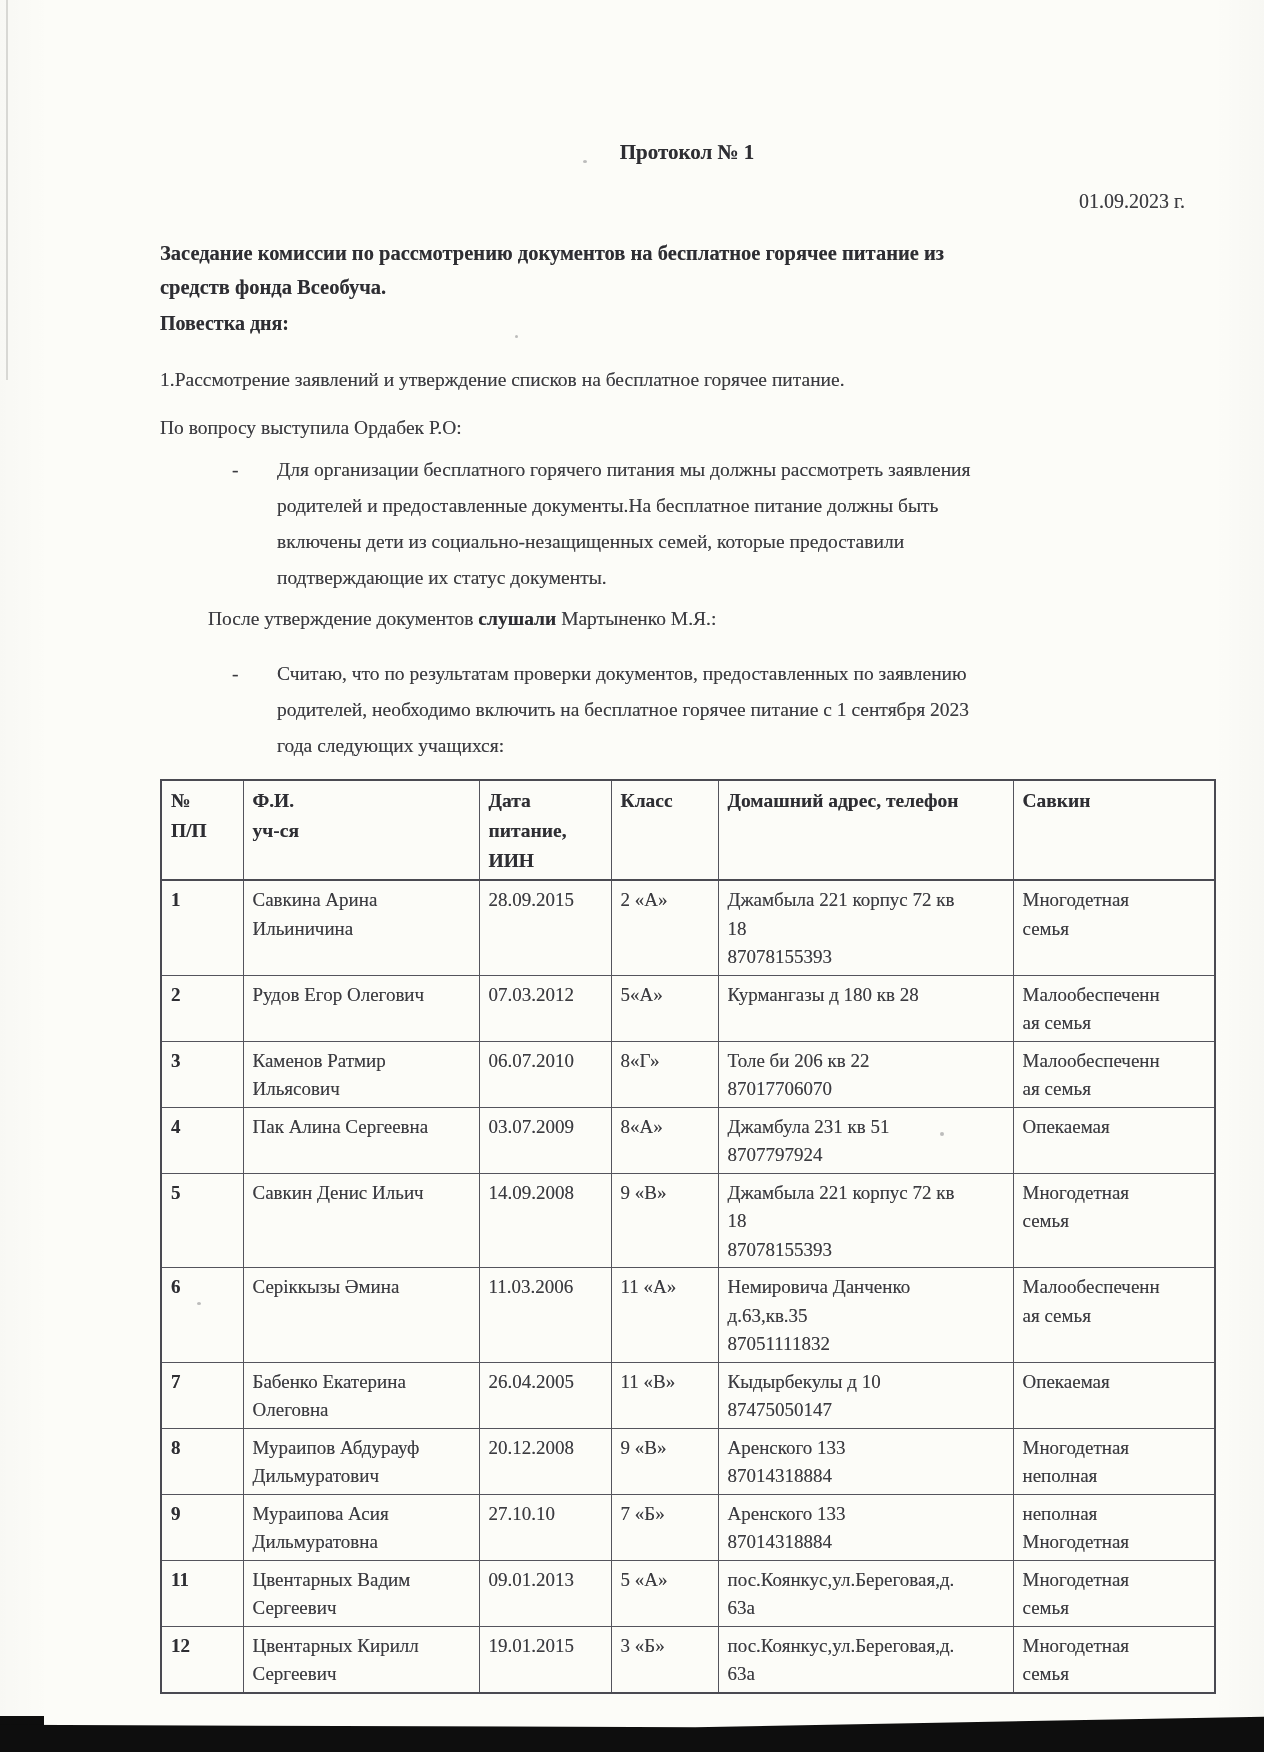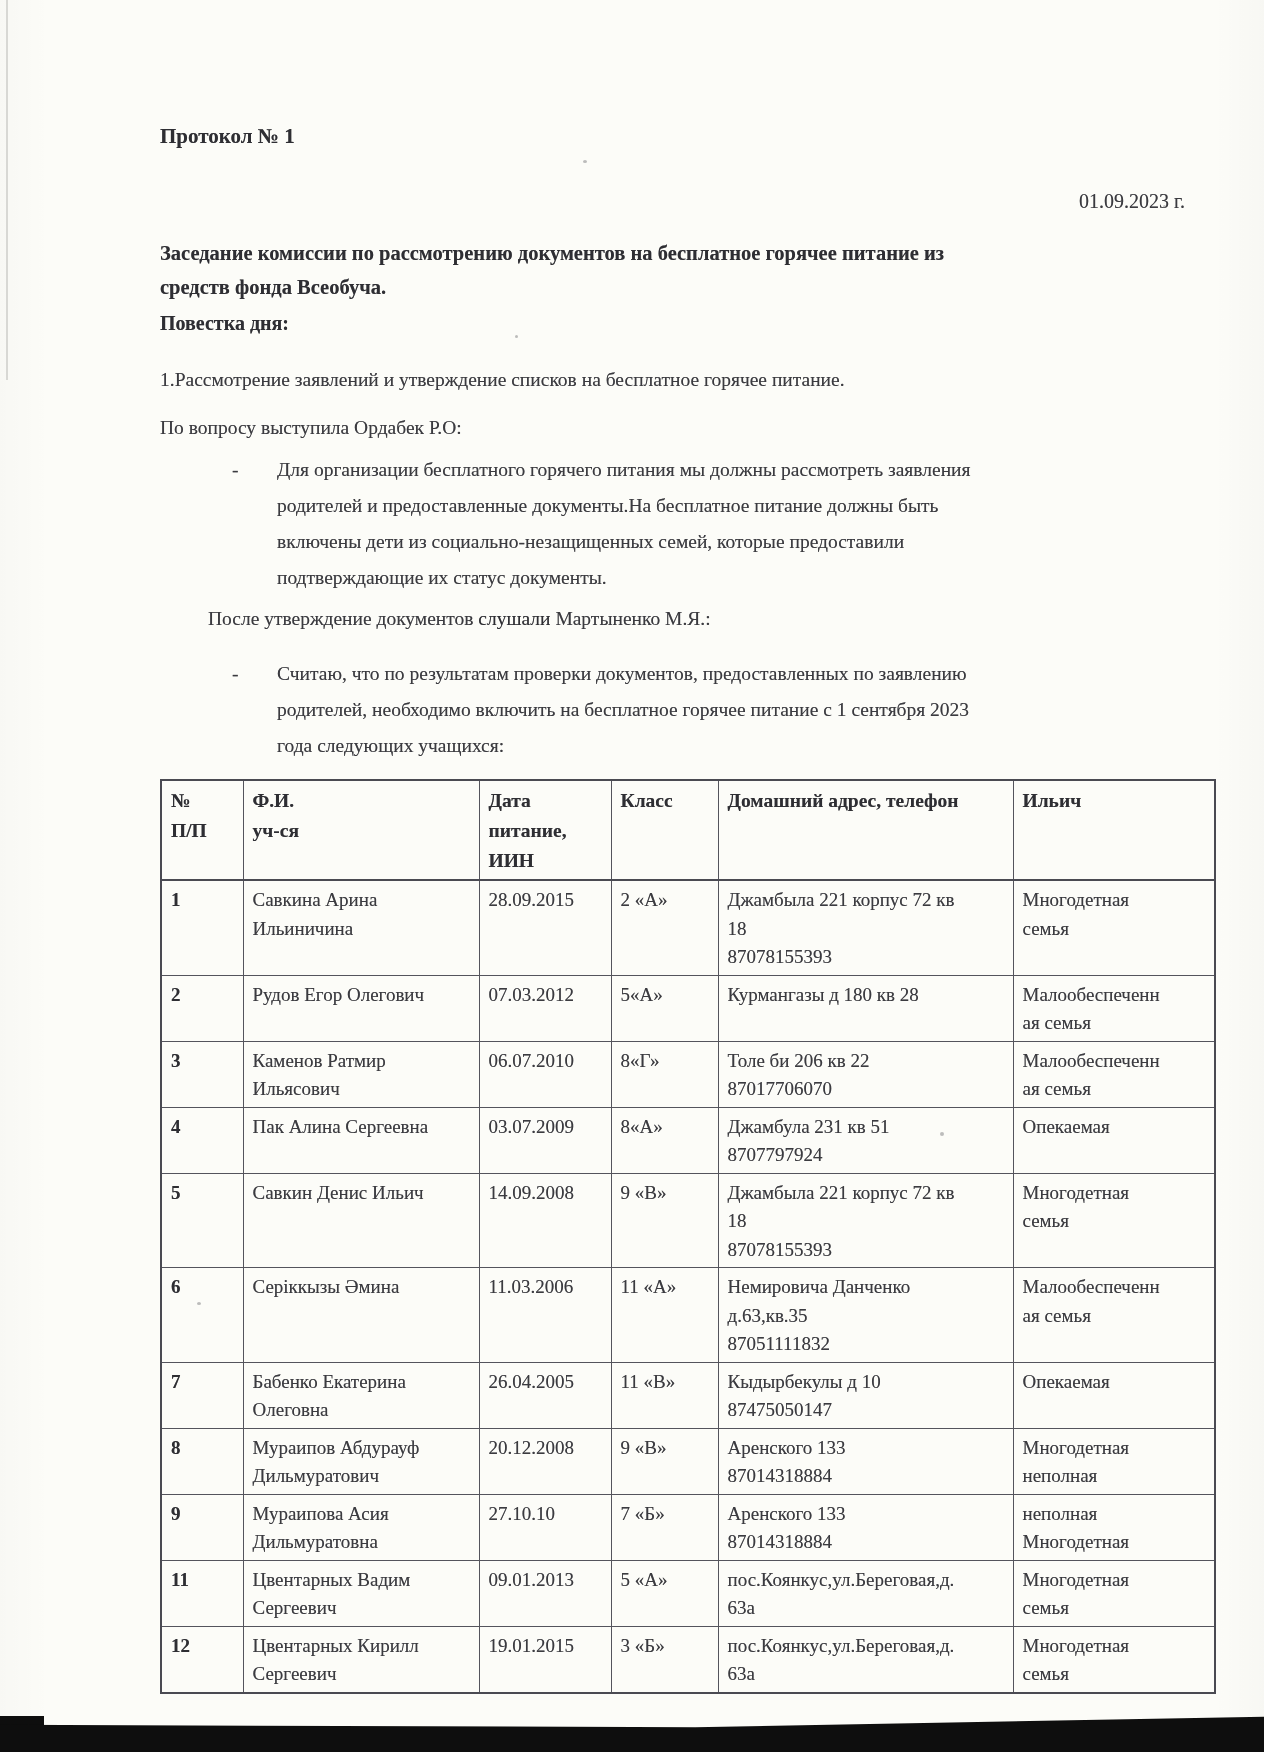--- a/index.html
+++ b/index.html
@@ -10,22 +10,22 @@
     background:
       linear-gradient(90deg, rgba(0,0,0,0.015) 0%, rgba(0,0,0,0) 4%, rgba(0,0,0,0) 96%, rgba(0,0,0,0.02) 100%),
       #fcfcf8;
     overflow:hidden;
     font-family:"Liberation Serif","DejaVu Serif",serif;
     color:#3b3b40;
     text-shadow:0 0 0.6px rgba(61,61,66,0.5);
   }
   .abs{position:absolute;}
   .title{
-    top:124px;left:160px;width:1054px;
-    font-weight:bold;font-size:21px;color:#2e2e33;
+    top:140px;left:160px;width:1054px;
+    text-align:center;font-weight:bold;font-size:21px;color:#2e2e33;
   }
   .date{
     top:190px;left:160px;width:1025px;
     text-align:right;font-size:20px;
   }
   .heading{
     top:236px;left:160px;width:1054px;
     font-weight:bold;font-size:20.5px;line-height:34px;color:#2e2e33;
     white-space:pre-line;
   }
@@ -35,21 +35,21 @@
   }
   .para{font-size:19.5px;line-height:36px;white-space:pre-line;}
   .item1{top:362px;left:160px;width:1000px;}
   .vopros{top:410px;left:160px;width:1000px;}
   .bullet{left:232px;width:960px;display:flex;}
   .bullet .dash{width:45px;flex:0 0 45px;font-size:19.5px;line-height:36px;}
   .bullet .btext{flex:1;}
   .bullet1{top:452px;}
   .bullet2{top:656px;}
   .slushali{top:608px;left:208px;width:1000px;font-size:19.5px;}
-  .slushali .b{font-weight:normal;color:#2e2e33;}
+  .slushali .b{font-weight:bold;color:#2e2e33;}
 
   table.students{
     position:absolute;top:779px;left:160px;
     width:1054px;
     border-collapse:collapse;
     table-layout:fixed;
     font-size:19px;
   }
   table.students td, table.students th{
     border:1.5px solid #54545c;
@@ -129,21 +129,21 @@
       <tr>
         <th>№
 П/П</th>
         <th>Ф.И.
 уч-ся</th>
         <th>Дата
 питание,
 ИИН</th>
         <th>Класс</th>
         <th>Домашний адрес, телефон</th>
-        <th>Ильич</th>
+        <th>Савкин</th>
       </tr>
     </thead>
     <tbody>
         <tr>
           <td>1</td>
           <td>Савкина Арина Ильиничина</td>
           <td>28.09.2015</td>
           <td>2 «А»</td>
           <td>Джамбыла 221 корпус 72 кв
 18

